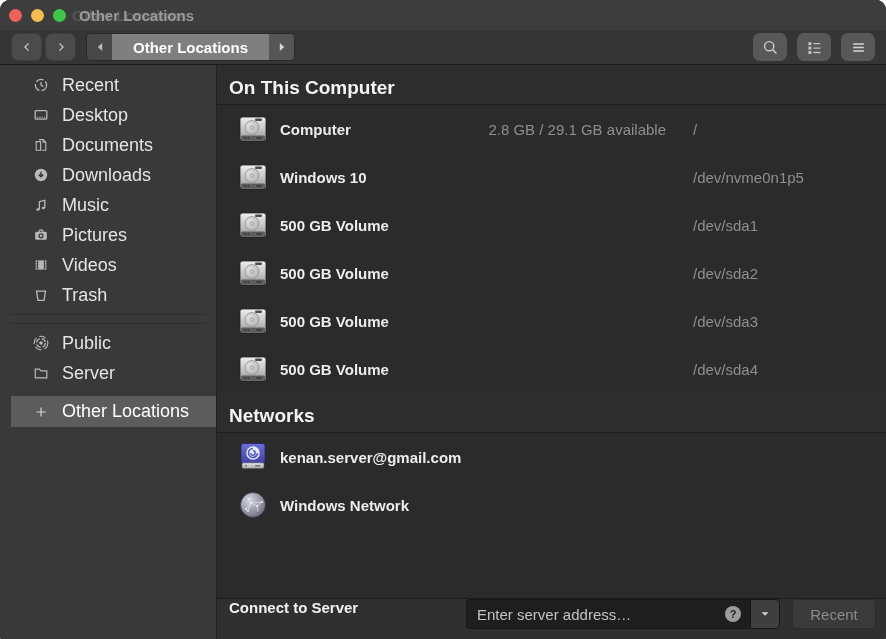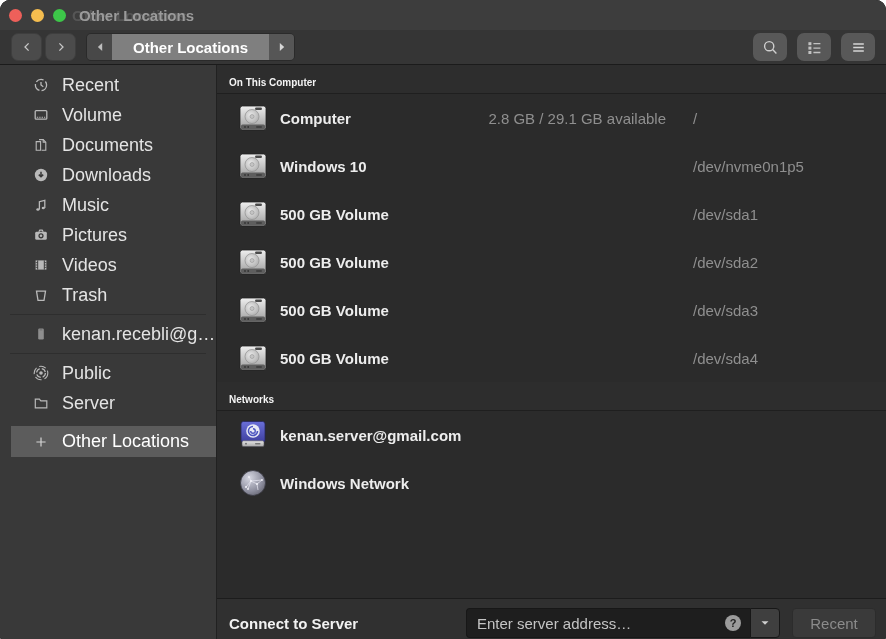--- a/index.html
+++ b/index.html
@@ -70,33 +70,33 @@
   }
   .side-item.selected { background:#5c5c5c; color:#ffffff; height:31px; }
   .sicon { width:16px; height:16px; flex:none; display:block; }
   .side-sep { height:1px; flex:none; background:#2e2e2e; margin:4px 10px; }
   .side-gap { height:8px; flex:none; }
 
   .main { flex:1; display:flex; flex-direction:column; min-width:0; background:#2b2b2b; }
   .view { flex:1; min-height:0; position:relative; overflow:hidden; }
 
   .sec-header {
-    padding:12px 0 5px 12px; color:#f4f4f4; font-weight:bold; font-size:10px;
+    padding:12px 0 5px 12px; color:#f4f4f4; font-weight:bold; font-size:19px;
     border-bottom:1px solid #1f1f1f; background:#2d2d2d;
   }
   .row { height:48px; display:flex; align-items:center; position:relative; }
   .ricon { width:32px; height:32px; margin-left:20px; flex:none; display:block; }
   .rname { margin-left:11px; color:#ededed; font-size:15px; white-space:nowrap;font-weight:bold; }
   .rdetail { position:absolute; right:220px; color:#8f8f8f; font-size:15px; white-space:nowrap; }
   .rpath   { position:absolute; left:476px;  color:#8f8f8f; font-size:15px; white-space:nowrap; }
 
   
   .connectbar {
     height:41px; flex:none; box-sizing:border-box; background:#303030; border-top:1px solid #1c1c1c;
-    display:flex; align-items:center; padding:8px 10px 0 12px;
+    display:flex; align-items:flex-start; padding:0 10px 0 12px;
   }
   .cb-label { color:#f2f2f2; font-weight:bold; font-size:15px; white-space:nowrap; }
   .cb-group { margin-left:auto; display:flex; height:30px; }
   .input-wrap { position:relative; display:flex; }
   .server-input {
     width:284px; box-sizing:border-box; background:#1e1e1e;
     border:1px solid #171717; border-right:none; border-radius:4px 0 0 4px;
     color:#d8d8d8; font-size:15px; padding:0 30px 0 10px; outline:none;
     font-family:"Liberation Sans", sans-serif;
   }
@@ -219,21 +219,21 @@
             <circle cx="8" cy="8" r="5.6" fill="none" stroke="#b9b9b9" stroke-width="1.3" stroke-dasharray="8 2.2"></circle>
             <path d="M8 4.9V8l2.3 1.7" fill="none" stroke="#b9b9b9" stroke-width="1.3"></path>
           </svg>
         <span>Recent</span>
       </div>
       <div class="side-item">
         <svg class="sicon" viewBox="0 0 16 16">
             <rect x="2.2" y="3.6" width="11.6" height="8.6" rx="1" fill="none" stroke="#b9b9b9" stroke-width="1.3"></rect>
             <path d="M3.8 10.3h8.4" stroke="#b9b9b9" stroke-width="1.1" stroke-dasharray="1.4 1"></path>
           </svg>
-        <span>Volume</span>
+        <span>Desktop</span>
       </div>
       <div class="side-item">
         <svg class="sicon" viewBox="0 0 16 16">
             <path d="M3.2 4.6h4.4v8.6H3.2z" fill="none" stroke="#b9b9b9" stroke-width="1.1"></path>
             <path d="M6 2.6h4.2l2.6 2.7v7.9H8.6" fill="none" stroke="#b9b9b9" stroke-width="1.1"></path>
             <path d="M10.2 2.6v2.7h2.6" fill="none" stroke="#b9b9b9" stroke-width="1.1"></path>
           </svg>
         <span>Documents</span>
       </div>
       <div class="side-item">
@@ -270,27 +270,20 @@
       </div>
       <div class="side-item">
         <svg class="sicon" viewBox="0 0 16 16">
             <path d="M3.5 4.2h9l-1.5 9.2H5z" fill="none" stroke="#b9b9b9" stroke-width="1.3"></path>
           </svg>
         <span>Trash</span>
       </div>
 
       <div class="side-sep"></div>
 
-      <div class="side-item">
-        <svg class="sicon" viewBox="0 0 16 16">
-            <rect x="5.2" y="2.6" width="5.6" height="10.8" rx="1.2" fill="#8e8e8e"></rect>
-            <path d="M6.6 3.9h2.8" stroke="#6d6d6d" stroke-width="0.9"></path>
-          </svg>
-        <span>kenan.recebli@g…</span>
-      </div>
 
       <div class="side-sep"></div>
 
       <div class="side-item">
         <svg class="sicon" viewBox="0 0 16 16">
             <circle cx="8" cy="8" r="1.8" fill="#b9b9b9"></circle>
             <circle cx="8" cy="8" r="4.4" fill="none" stroke="#b9b9b9" stroke-width="1.2" stroke-dasharray="5 2"></circle>
             <circle cx="8" cy="8" r="6.8" fill="none" stroke="#b9b9b9" stroke-width="1.1" stroke-dasharray="7 3"></circle>
           </svg>
         <span>Public</span>

